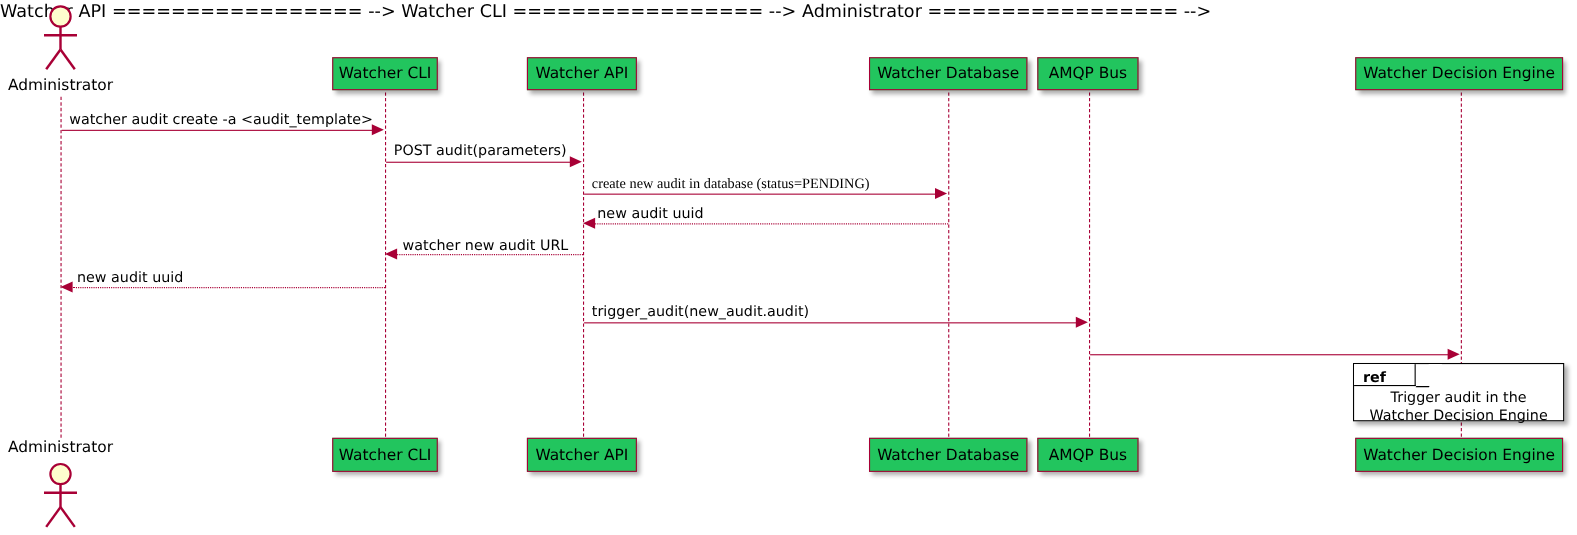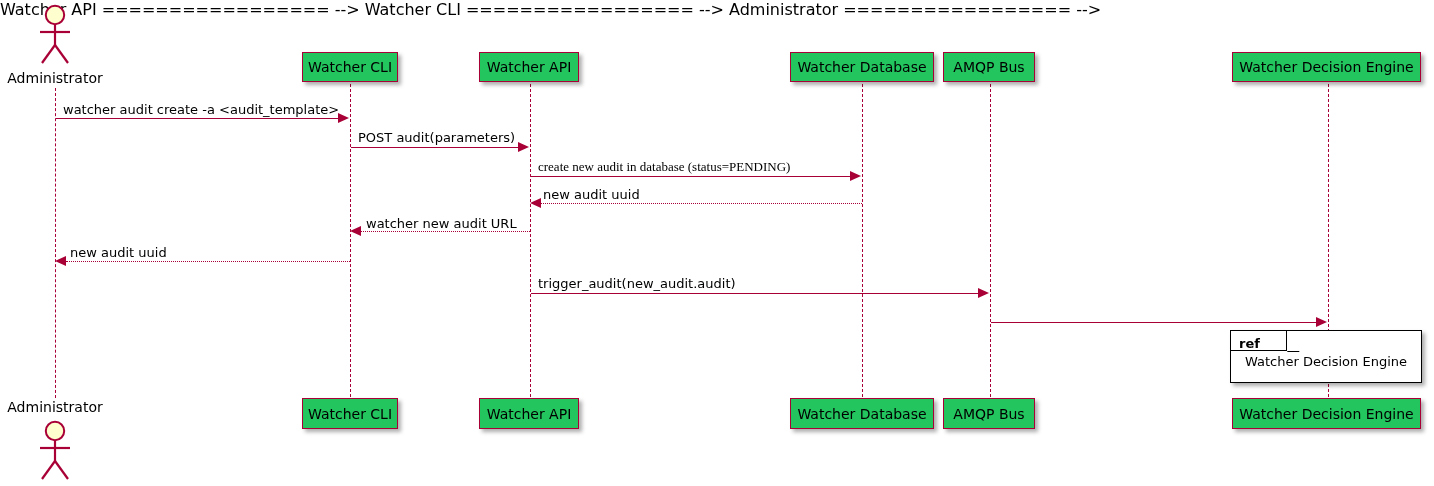--- a/index.html
+++ b/index.html
@@ -208,20 +208,21 @@
   <div class="msg-line" style="left:991px; top:322px; width:326px;"></div>
   <div class="arrow-head arrow-right" style="left:1316px; top:317px;"></div>
 
   
   <div class="ref-box" style="left:1230px; top:330px; width:192px; height:53px;">
     <div class="ref-tag" style="width:56px;align-items:flex-end;">
       <span>ref</span>
     </div>
     <div class="ref-tag-notch" style="left:56px;"></div>
     <div class="ref-body">
+      <div>Trigger audit in the</div>
       <div>Watcher Decision Engine</div>
     </div>
   </div>
 
   
   <div class="participant" style="left:302px; top:398px; width:96px; height:31px;">
     <span>Watcher CLI</span>
   </div>
   <div class="participant" style="left:479px; top:398px; width:100px; height:31px;">
     <span>Watcher API</span>

